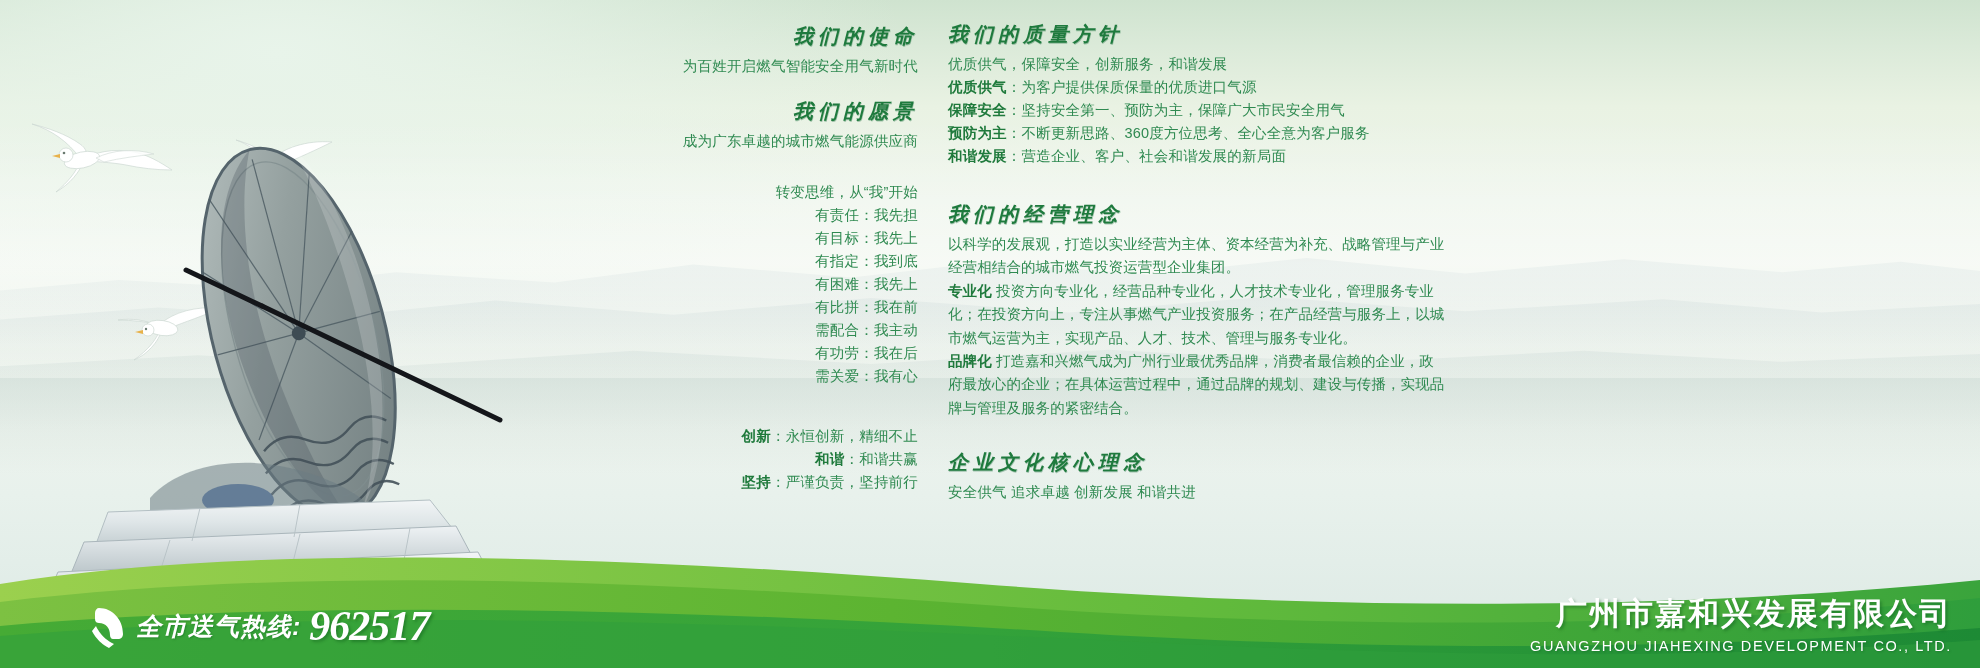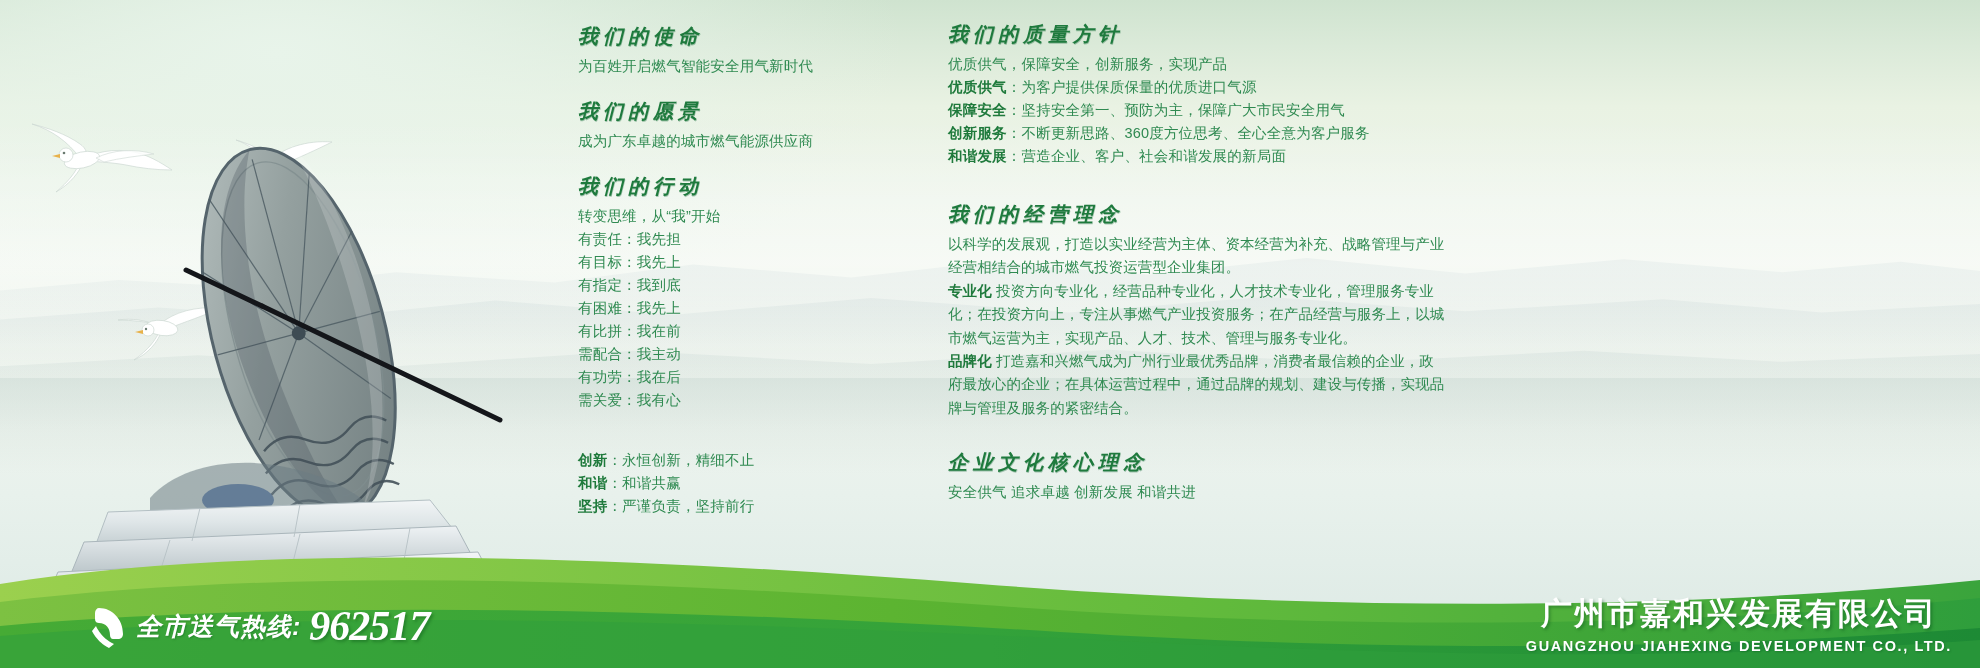--- a/index.html
+++ b/index.html
@@ -47,21 +47,21 @@
 
   
   #sculpture { position:absolute; left:0; bottom:0; width:560px; height:560px; pointer-events:none; }
 
   
   #footer-band { position:absolute; left:0; bottom:0; width:1980px; height:128px; overflow:hidden;padding-left:15px; }
   .wave { position:absolute; left:0; width:1980px; }
 
   
   .col { position:absolute; color:#2f8a4f; }
-  #col-left  { left:578px; top:24px; width:340px; }
+  #col-left  { left:578px; top:24px; width:340px;text-align:right; }
   #col-right { left:948px; top:22px; width:500px; }
 
   .brush {
     font-family:"DejaVu Serif","Liberation Serif",serif;
     font-style:italic; font-weight:700;
     color:#1e7a3d;
     letter-spacing:5px;
     font-size:20px;
     line-height:1.2;
     text-shadow:.5px .5px 0 rgba(25,110,60,.35);
@@ -84,27 +84,27 @@
   #hotline .h-label {
     font-size:25px; font-weight:700; color:#ffffff; font-style:italic;
     letter-spacing:1px; text-shadow:1px 1px 2px rgba(0,80,20,.35);
   }
   #hotline .h-num {
     font-size:42px; font-weight:700; font-style:italic; color:#ffffff;
     letter-spacing:-1px; text-shadow:2px 2px 3px rgba(0,70,18,.35);
     font-family:Liberation Serif, serif;
   }
   
-  #company { position:absolute; right:28px; bottom:14px; text-align:center; }
+  #company { position:absolute; right:28px; bottom:14px; text-align:right; }
   #company .cn {
     font-size:31px; font-weight:700; color:#ffffff; letter-spacing:2px;
     text-shadow:2px 2px 3px rgba(0,70,20,.35);
   }
   #company .en {
-    font-size:14.5px; font-weight:700; color:#ffffff; letter-spacing:1.6px;
+    font-size:14.5px; font-weight:400; color:#ffffff; letter-spacing:1.6px;
     margin-top:3px; text-shadow:1px 1px 2px rgba(0,70,20,.3);
   }
 </style>
 </head>
 <body>
 
 <div id="poster">
 
   <div class="mist m1"></div>
   <div class="mist m2"></div>
@@ -236,21 +236,20 @@
     <div class="brush">我们的使命</div>
     <div class="head-gap"></div>
     <div class="body-line">为百姓开启燃气智能安全用气新时代</div>
 
     <div class="gap-md"></div>
     <div class="brush">我们的愿景</div>
     <div class="head-gap"></div>
     <div class="body-line">成为广东卓越的城市燃气能源供应商</div>
 
     <div class="gap-md"></div>
-    <div class="brush">我们的行动</div>
     <div class="head-gap"></div>
     <div class="body-line">转变思维，从“我”开始</div>
     <div class="body-line">有责任：我先担</div>
     <div class="body-line">有目标：我先上</div>
     <div class="body-line">有指定：我到底</div>
     <div class="body-line">有困难：我先上</div>
     <div class="body-line">有比拼：我在前</div>
     <div class="body-line">需配合：我主动</div>
     <div class="body-line">有功劳：我在后</div>
     <div class="body-line">需关爱：我有心</div>
@@ -265,29 +264,29 @@
     </div>
     <div class="body-line">
       <span class="kw">坚持</span><span>：</span><span>严谨负责，坚持前行</span>
     </div>
   </div>
 
   <div class="col" id="col-right">
 
     <div class="brush">我们的质量方针</div>
     <div class="head-gap"></div>
-    <div class="body-line">优质供气，保障安全，创新服务，实现产品</div>
+    <div class="body-line">优质供气，保障安全，创新服务，和谐发展</div>
     <div class="body-line">
       <span class="kw">优质供气</span><span>：</span><span>为客户提供保质保量的优质进口气源</span>
     </div>
     <div class="body-line">
       <span class="kw">保障安全</span><span>：</span><span>坚持安全第一、预防为主，保障广大市民安全用气</span>
     </div>
     <div class="body-line">
-      <span class="kw">创新服务</span><span>：</span><span>不断更新思路、360度方位思考、全心全意为客户服务</span>
+      <span class="kw">预防为主</span><span>：</span><span>不断更新思路、360度方位思考、全心全意为客户服务</span>
     </div>
     <div class="body-line">
       <span class="kw">和谐发展</span><span>：</span><span>营造企业、客户、社会和谐发展的新局面</span>
     </div>
 
     <div class="gap-xl"></div>
     <div class="brush">我们的经营理念</div>
     <div class="head-gap"></div>
     <div class="body-para">以科学的发展观，打造以实业经营为主体、资本经营为补充、战略管理与产业经营相结合的城市燃气投资运营型企业集团。</div>
     <div class="body-para">

